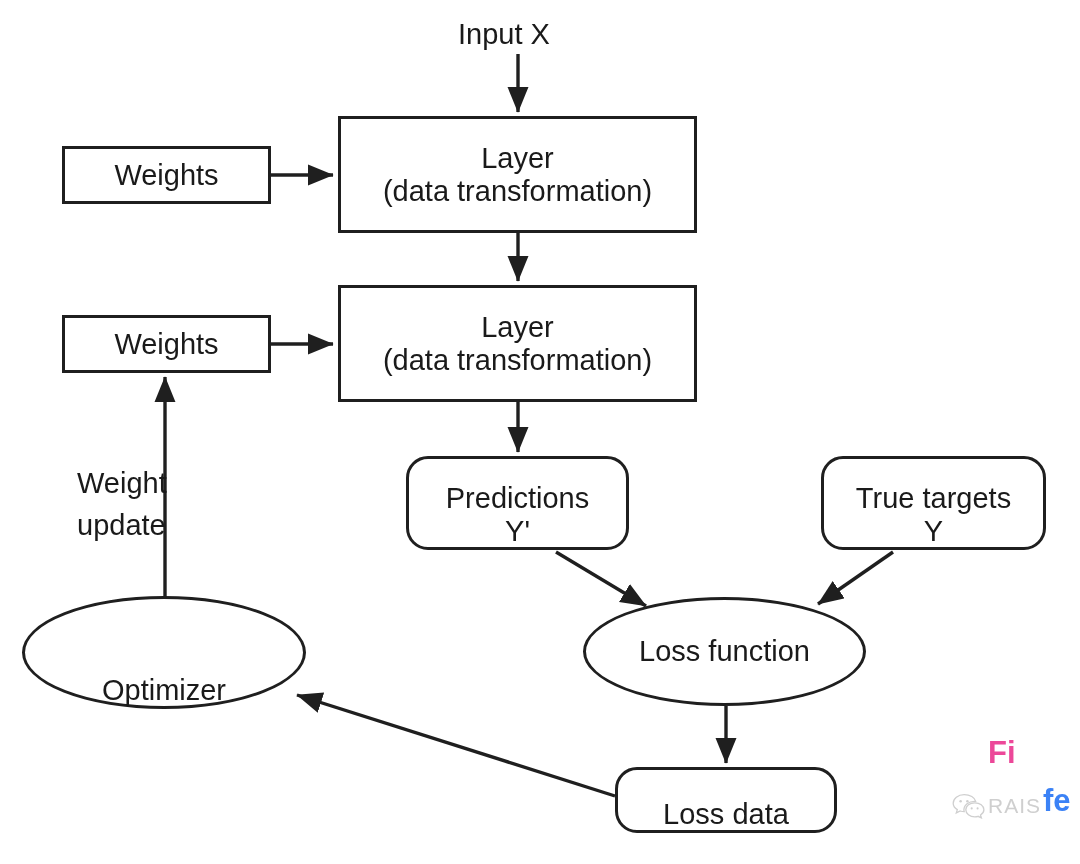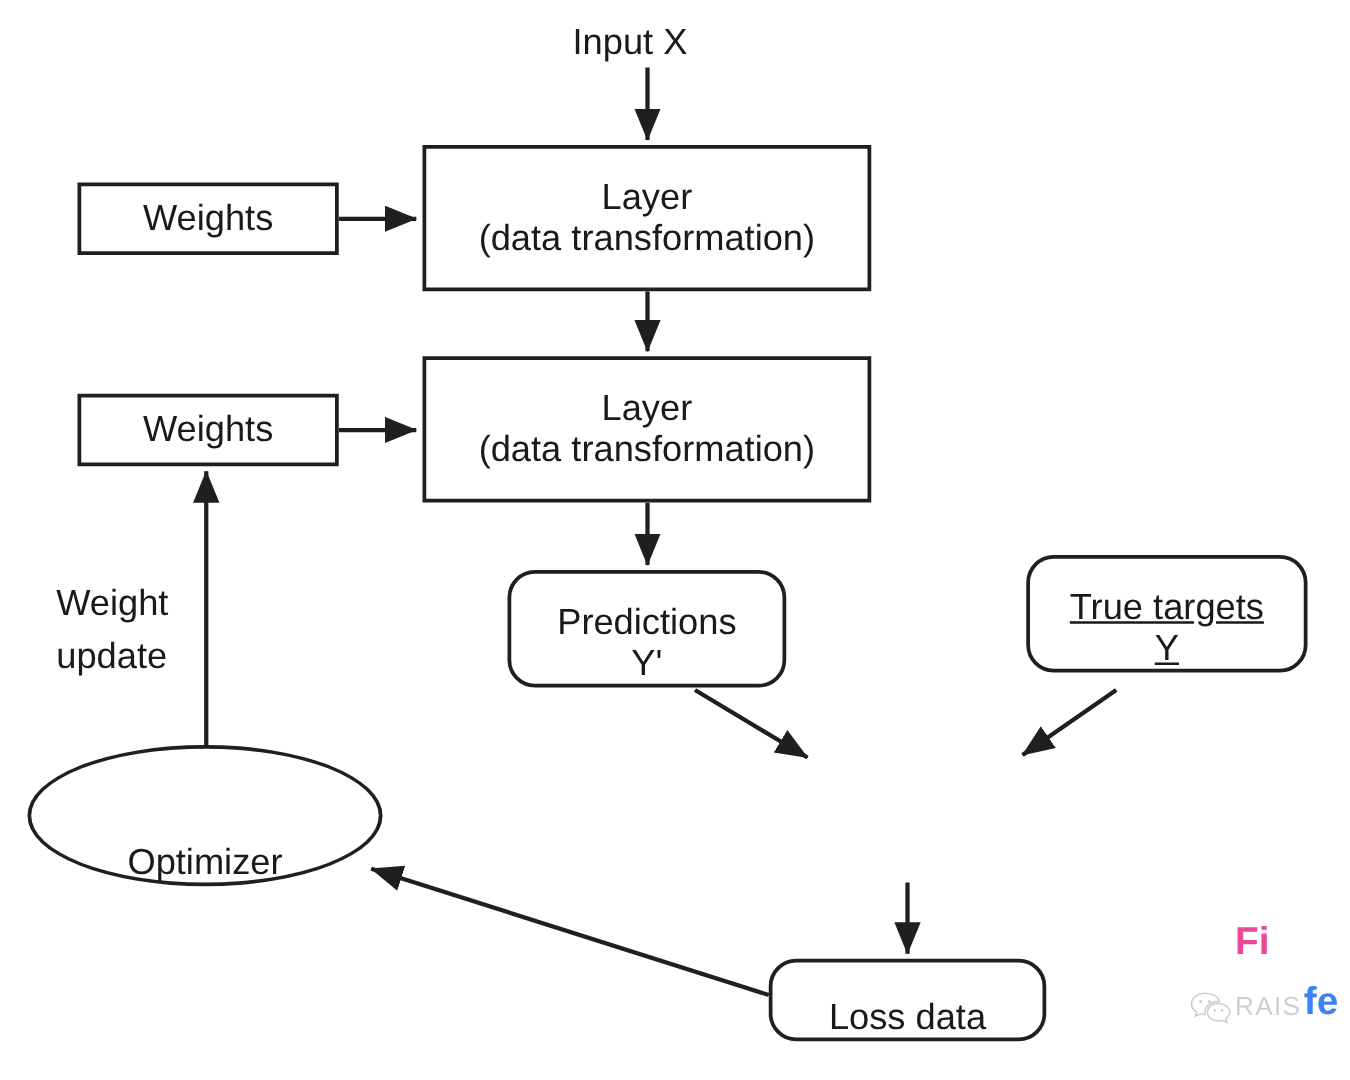--- a/index.html
+++ b/index.html
@@ -44,29 +44,29 @@
   .node.rect { border-radius: 0; }
   .node.rounded { border-radius: 22px; justify-content: flex-end; }
   .node.ellipse { border-radius: 50%; }
   .node .ln { display: block; white-space: nowrap; }
   .free-label {
     position: absolute;
     color: #1a1a1a;
     white-space: nowrap;
     z-index: 2;
   }
-  .free-label .ln { display: block; }
+  .free-label .ln { display: block; margin-left: 32px; }
 
   
   #node-weights-top  { left: 62px;  top: 146px; width: 209px; height: 58px;  font-size: 29px; }
   #node-layer-top    { left: 338px; top: 116px; width: 359px; height: 117px; font-size: 29px; }
   #node-weights-bot  { left: 62px;  top: 315px; width: 209px; height: 58px;  font-size: 29px; }
   #node-layer-bot    { left: 338px; top: 285px; width: 359px; height: 117px; font-size: 29px; }
   #node-predictions  { left: 406px; top: 456px; width: 223px; height: 94px;  font-size: 29px; }
-  #node-true-targets { left: 821px; top: 444px; width: 225px; height: 94px;  font-size: 29px; text-decoration: underline; }
+  #node-true-targets { left: 821px; top: 456px; width: 225px; height: 94px;  font-size: 29px; }
   #node-optimizer    { left: 22px;  top: 596px; width: 284px; height: 113px; font-size: 29px; justify-content: flex-end; }
   #node-loss-fn      { left: 583px; top: 597px; width: 283px; height: 109px; font-size: 29px; }
   #node-loss-score   { left: 615px; top: 767px; width: 222px; height: 66px;  font-size: 29px; }
 
   #label-input-x { left: 458px; top: 18px; font-size: 29px; }
   #label-weight-update { left: 45px; top: 462px; font-size: 29px; line-height: 1.45; }
 
   
   #watermark {
     position: absolute;
@@ -173,20 +173,23 @@
 
   <div class="node rounded" id="node-true-targets">
     <span class="ln">True targets</span>
     <span class="ln">Y</span>
   </div>
 
   <div class="node ellipse" id="node-optimizer">
     <span class="ln">Optimizer</span>
   </div>
 
+  <div class="node ellipse" id="node-loss-fn">
+    <span class="ln">Loss function</span>
+  </div>
 
   <div class="node rounded" id="node-loss-score">
     <span class="ln">Loss data</span>
   </div>
 
   <div id="watermark">
     <div class="wm-fi">Fi</div>
     <div class="wm-row">
       <span>
         <svg class="wm-chat-icon" viewBox="0 0 34 26" xmlns="http://www.w3.org/2000/svg">

